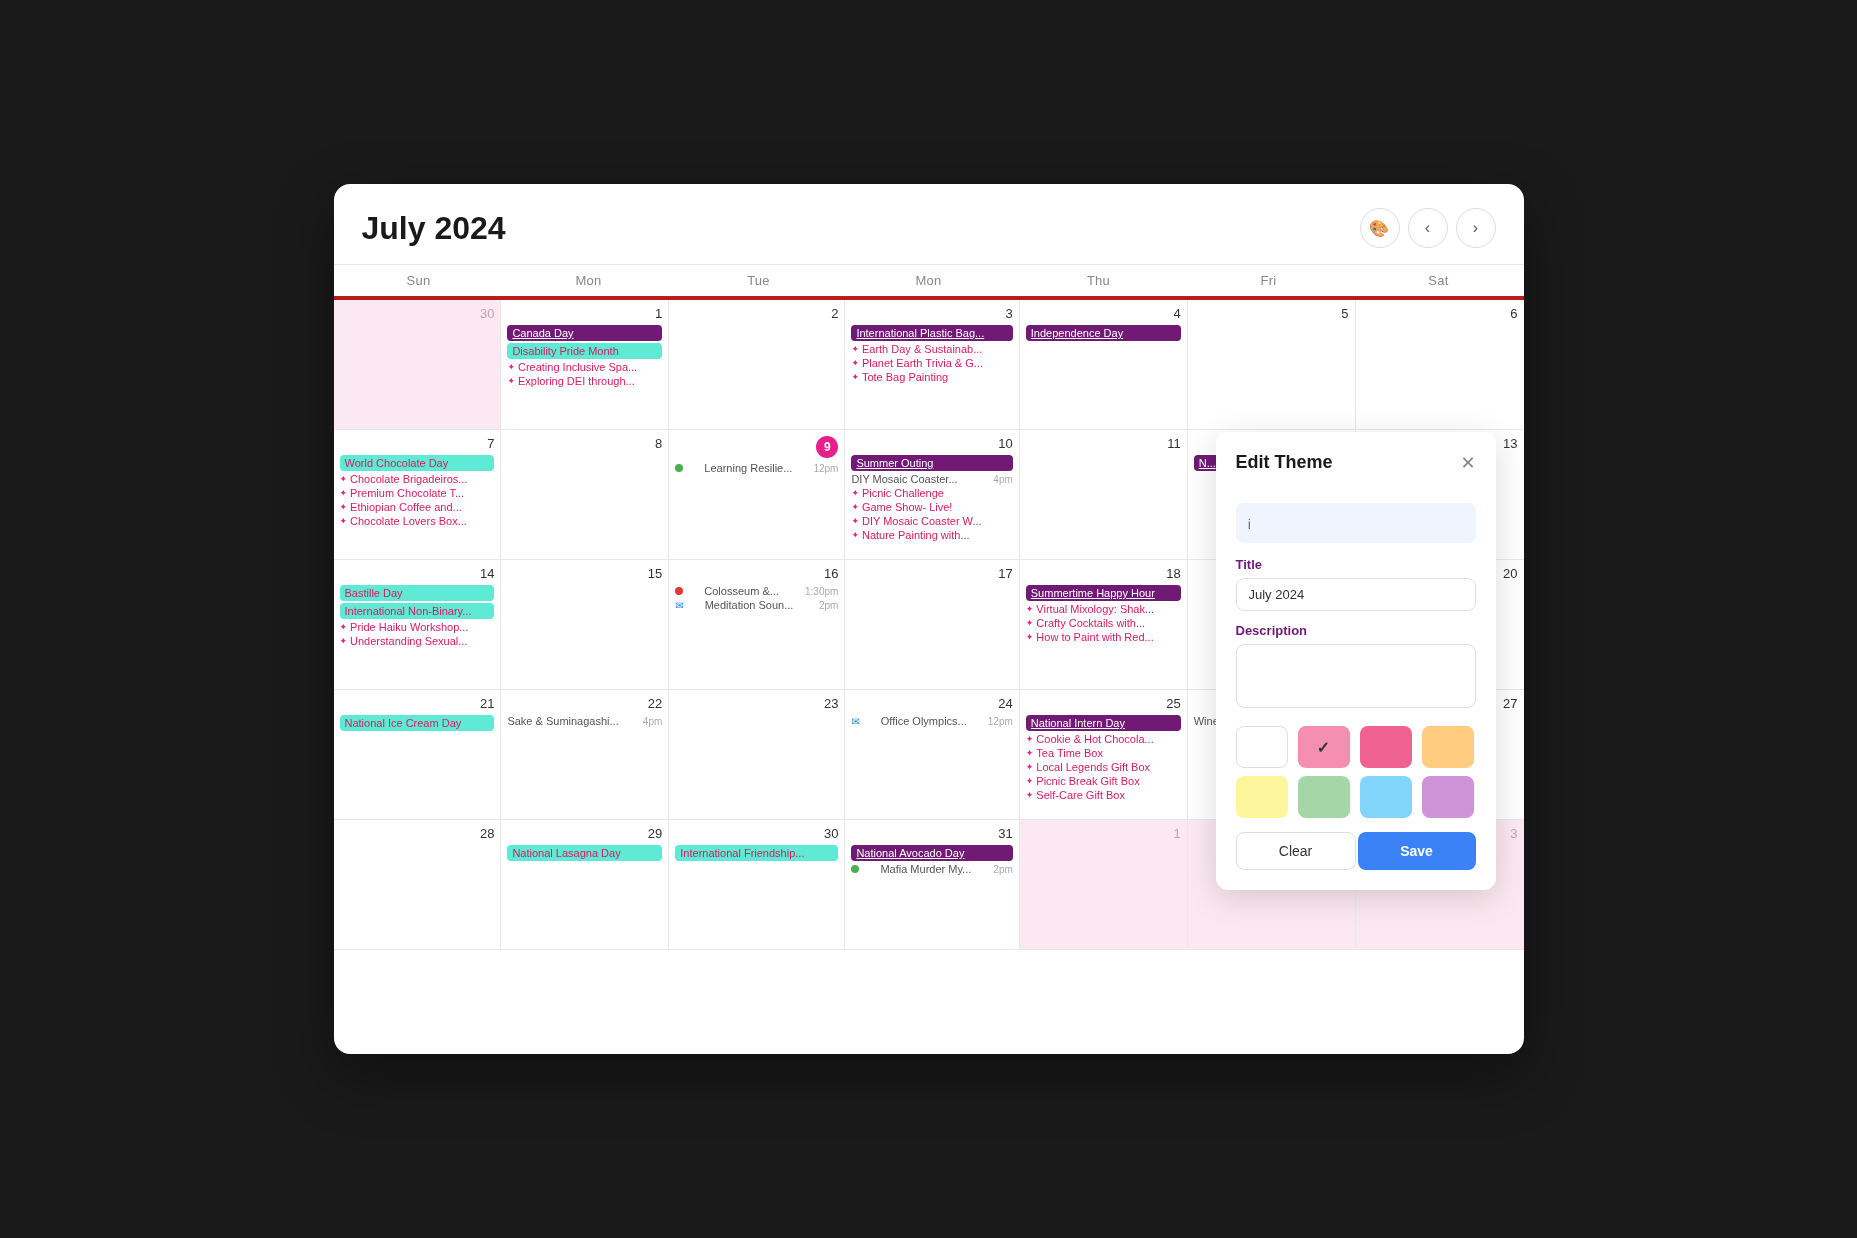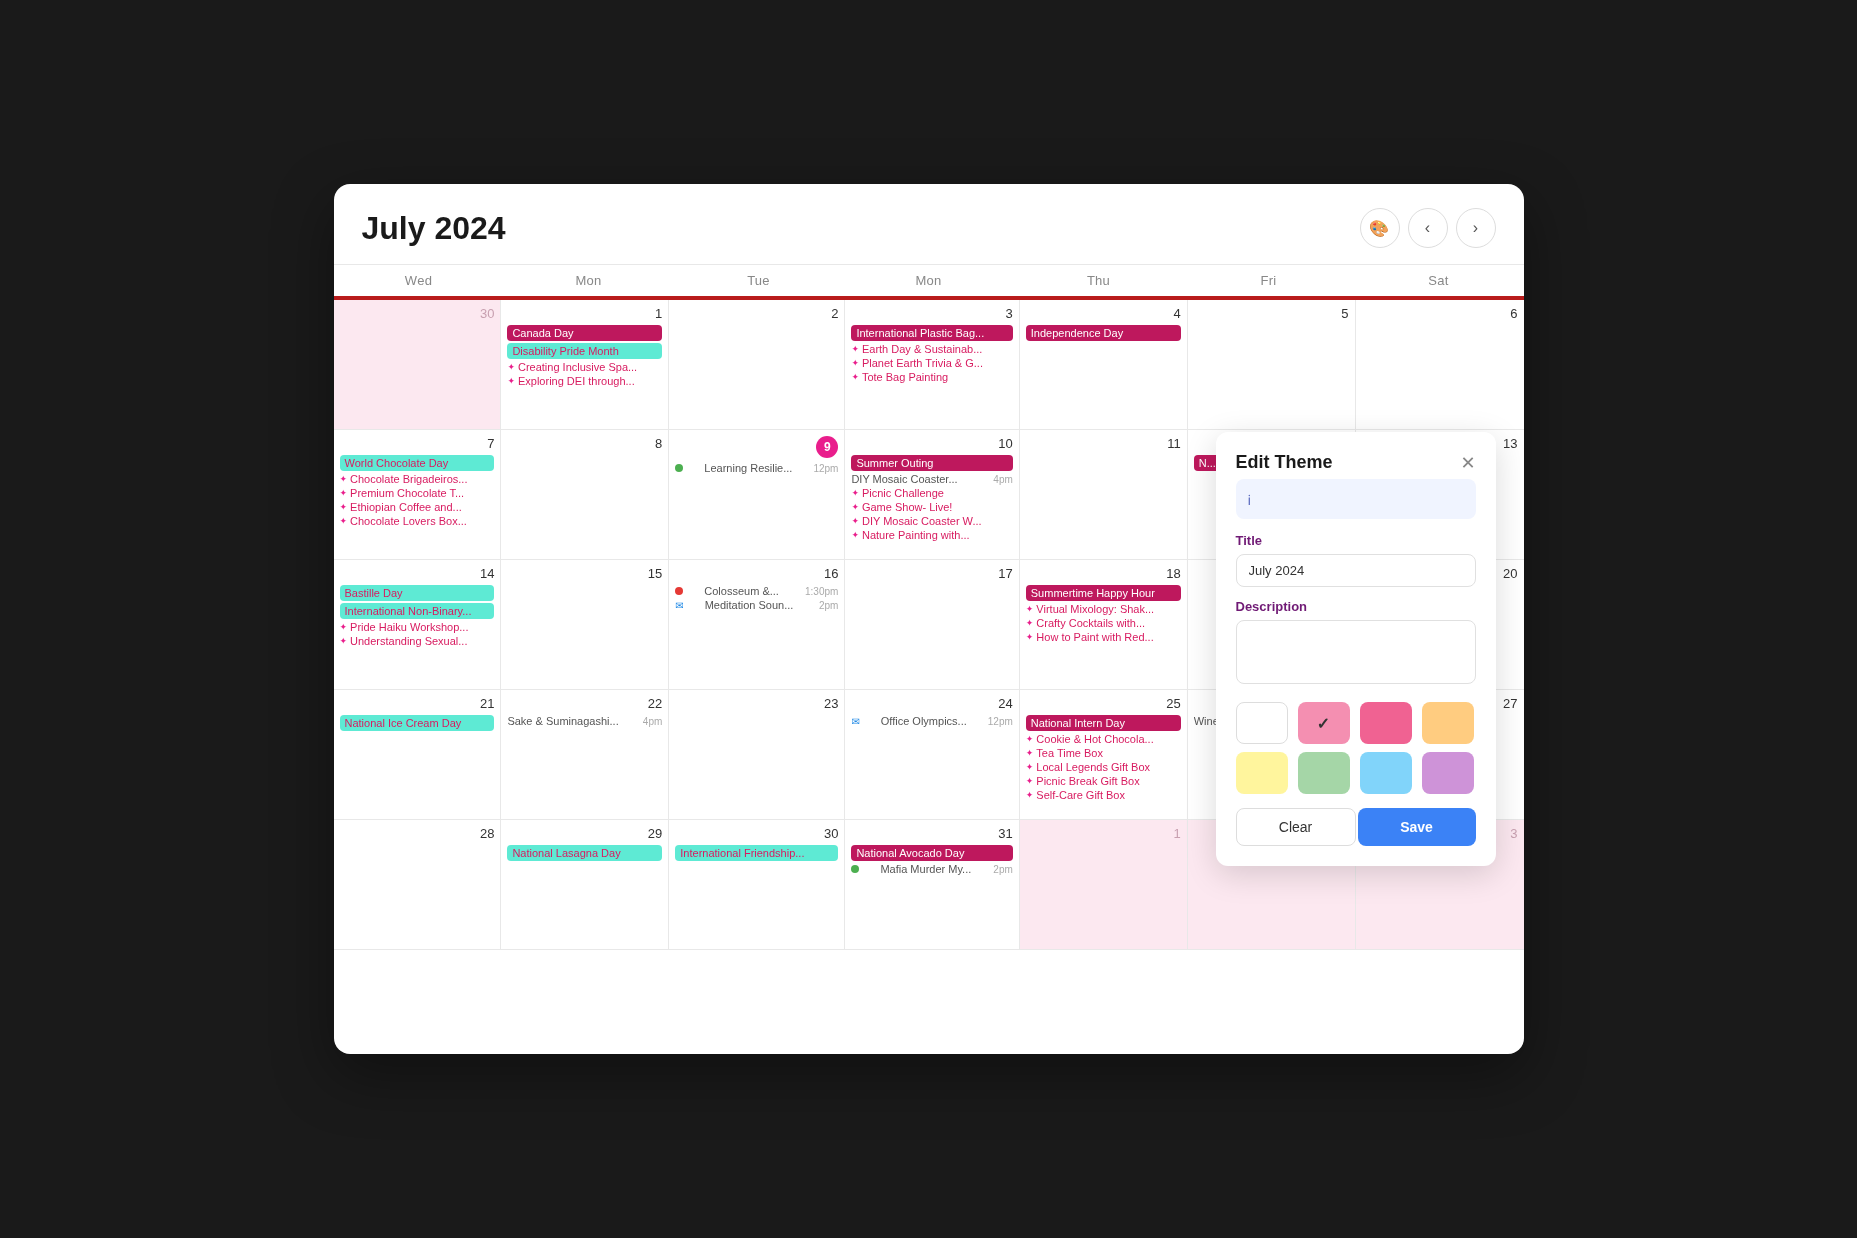--- a/index.html
+++ b/index.html
@@ -110,21 +110,21 @@
       font-size: 11px;
       padding: 2px 5px;
       border-radius: 4px;
       margin-bottom: 2px;
       display: block;
       white-space: nowrap;
       overflow: hidden;
       text-overflow: ellipsis;
       font-weight: 500;
     }
-    .chip-pink-bg { background: #be185d; color: #fff; }
+    .chip-pink-bg { background: #701a75; color: #fff; text-decoration: underline; }
     .chip-pink-outline { background: #5eead4; color: #d81b60; }
     .chip-event {
       font-size: 11px;
       color: #d81b60;
       margin-bottom: 2px;
       display: flex;
       align-items: center;
       gap: 3px;
       white-space: nowrap;
       overflow: hidden;
@@ -154,21 +154,21 @@
       background: #fff;
       border-radius: 12px;
       box-shadow: 0 8px 32px rgba(0,0,0,0.15);
       padding: 20px;
       z-index: 10;
     }
     .panel-header {
       display: flex;
       align-items: center;
       justify-content: space-between;
-      margin-bottom: 6px;
+      margin-bottom: 30px;
     }
     .panel-title {
       font-size: 18px;
       font-weight: 700;
       color: #1a1a1a;
     }
     .close-btn {
       background: none;
       border: none;
       font-size: 18px;
@@ -278,21 +278,21 @@
   <div class="calendar-header">
     <h1 class="calendar-title">July 2024</h1>
     <div class="header-controls">
       <button class="icon-btn" title="Edit Theme">🎨</button>
       <button class="icon-btn">‹</button>
       <button class="icon-btn">›</button>
     </div>
   </div>
 
   <div class="day-headers">
-    <div class="day-header">Wed</div>
+    <div class="day-header">Sun</div>
     <div class="day-header">Mon</div>
     <div class="day-header">Tue</div>
     <div class="day-header">Mon</div>
     <div class="day-header">Thu</div>
     <div class="day-header">Fri</div>
     <div class="day-header">Sat</div>
   </div>
 
   <div class="calendar-grid" id="cal-grid">
 

